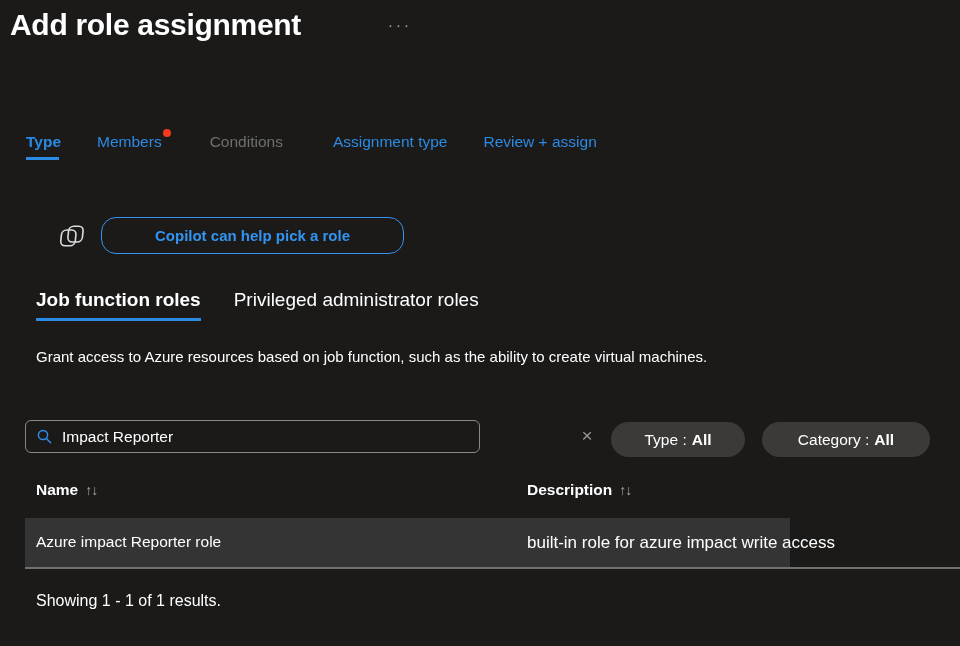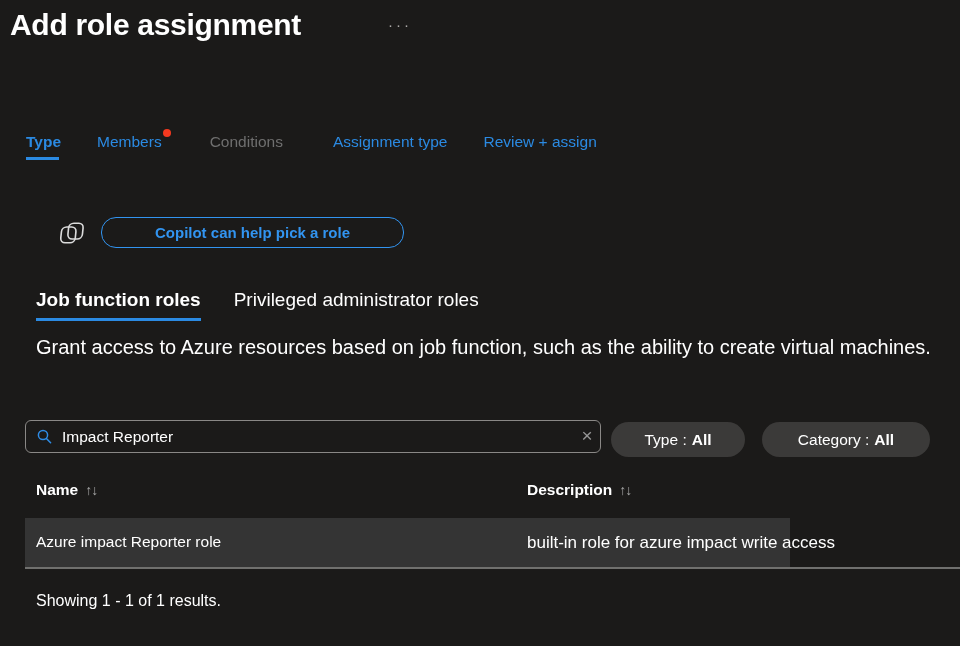--- a/index.html
+++ b/index.html
@@ -57,46 +57,46 @@
   
   .intro{
     position:absolute;left:24px;top:194px;width:936px;
     font-size:15.5px;white-space:nowrap;overflow:hidden;color:var(--white);
   }
 
   
   .copilot-row{position:absolute;left:57px;top:217px;display:flex;align-items:center;}
   .copilot-icon{width:30px;height:30px;display:block;}
   .copilot-btn{
-    margin-left:14px;width:303px;height:31px;
+    margin-left:14px;width:303px;height:37px;
     background:transparent;border:1px solid var(--copilot-blue);border-radius:15px;
     color:var(--copilot-blue);font-size:15px;font-weight:700;
     font-family:"Liberation Sans","DejaVu Sans",sans-serif;
     display:flex;align-items:center;justify-content:center;cursor:pointer;
   }
 
   
   .subtabs{
     position:absolute;left:36px;top:289px;
     display:flex;column-gap:33px;font-size:19px;
   }
   .subtab{position:relative;padding-bottom:10px;cursor:pointer;white-space:nowrap;color:var(--white);}
   .subtab.selected{font-weight:700;}
   .subtab.selected::after{
     content:"";position:absolute;left:0;right:0;bottom:0;height:3px;background:var(--accent);
   }
 
   .grant-text{
-    position:absolute;left:36px;top:336px;width:920px;
-    font-size:20px;white-space:nowrap;overflow:hidden;color:var(--white);
+    position:absolute;left:36px;top:348px;width:920px;
+    font-size:15px;white-space:nowrap;overflow:hidden;color:var(--white);
   }
 
   
   .search-box{
-    position:absolute;left:25px;top:420px;width:576px;height:33px;
+    position:absolute;left:25px;top:420px;width:455px;height:33px;
     border:1px solid var(--border-gray);border-radius:6px;
     display:flex;align-items:center;padding:0 10px;background:transparent;
   }
   .search-icon{flex:0 0 auto;display:block;}
   .search-input{
     flex:1;margin-left:9px;border:none;outline:none;background:transparent;
     color:var(--white);font-size:15.5px;
     font-family:"Liberation Sans","DejaVu Sans",sans-serif;
   }
   .clear-btn{

